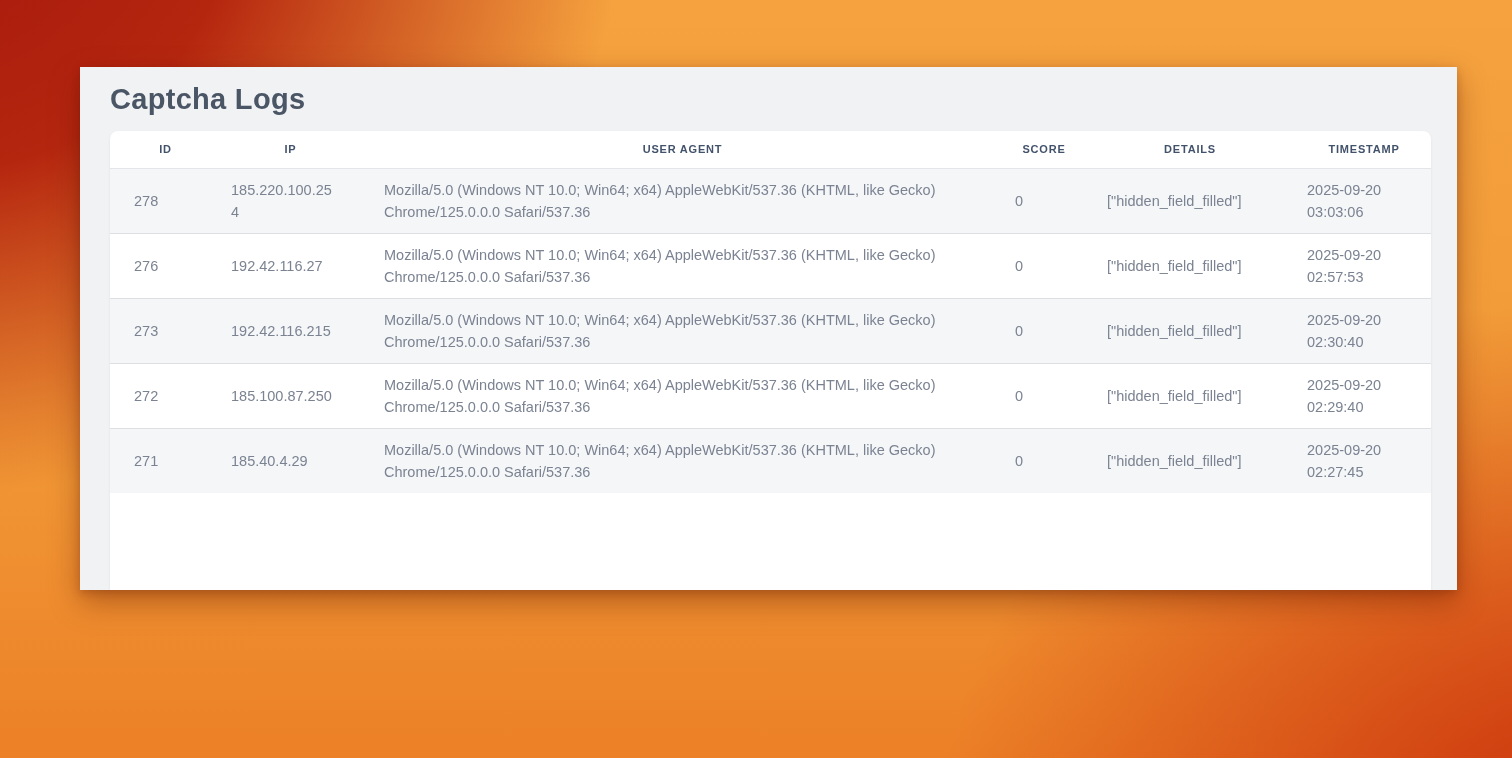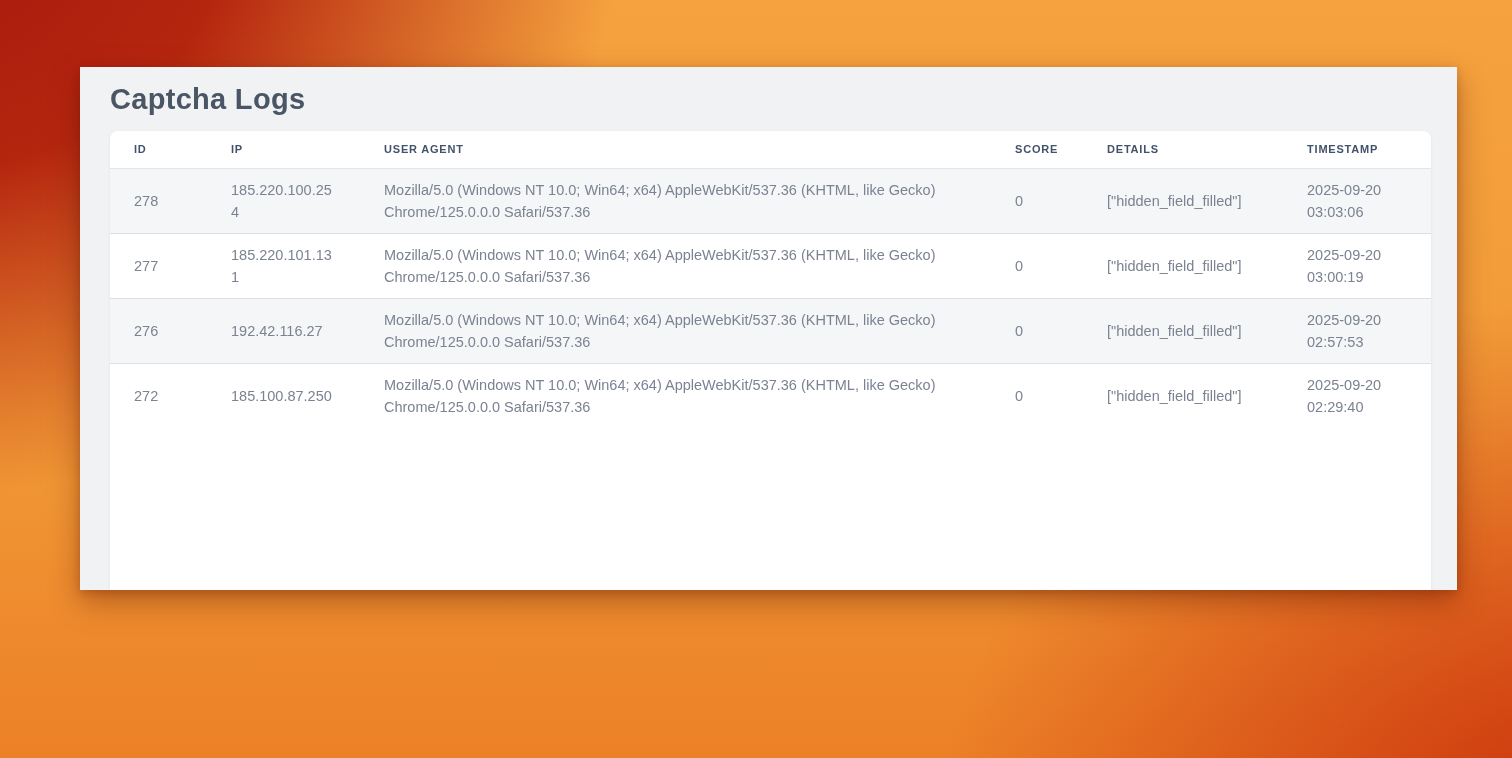--- a/index.html
+++ b/index.html
@@ -48,21 +48,21 @@
     box-shadow:0 1px 3px rgba(0,0,0,.07);
     overflow:hidden;
   }
   table{
     width:100%;
     border-collapse:collapse;
     table-layout:fixed;
   }
   th{
     height:37px;
-    text-align:left;
+    text-align:center;
     vertical-align:middle;
     font-size:11px;
     font-weight:700;
     letter-spacing:.8px;
     color:var(--header-text);
     padding:0 10px 0 24px;
     border-bottom:1px solid #e3e5e8;
     white-space:nowrap;
   }
   td{
@@ -103,39 +103,47 @@
       <tbody>
           <tr>
             <td class="col-id">278</td>
             <td class="col-ip">185.220.100.254</td>
             <td class="col-user_agent">Mozilla/5.0 (Windows NT 10.0; Win64; x64) AppleWebKit/537.36 (KHTML, like Gecko) Chrome/125.0.0.0 Safari/537.36</td>
             <td class="col-score">0</td>
             <td class="col-details">["hidden_field_filled"]</td>
             <td class="col-timestamp">2025-09-20 03:03:06</td>
           </tr>
           <tr>
-            <td class="col-id">277</td>
-            <td class="col-ip">185.220.101.131</td>
-            <td class="col-user_agent">Mozilla/5.0 (Windows NT 10.0; Win64; x64) AppleWebKit/537.36 (KHTML, like Gecko) Chrome/125.0.0.0 Safari/537.36</td>
-            <td class="col-score">0</td>
-            <td class="col-details">["hidden_field_filled"]</td>
-            <td class="col-timestamp">2025-09-20 03:00:19</td>
-          </tr>
-          <tr>
             <td class="col-id">276</td>
             <td class="col-ip">192.42.116.27</td>
             <td class="col-user_agent">Mozilla/5.0 (Windows NT 10.0; Win64; x64) AppleWebKit/537.36 (KHTML, like Gecko) Chrome/125.0.0.0 Safari/537.36</td>
             <td class="col-score">0</td>
             <td class="col-details">["hidden_field_filled"]</td>
             <td class="col-timestamp">2025-09-20 02:57:53</td>
+          </tr>
+          <tr>
+            <td class="col-id">273</td>
+            <td class="col-ip">192.42.116.215</td>
+            <td class="col-user_agent">Mozilla/5.0 (Windows NT 10.0; Win64; x64) AppleWebKit/537.36 (KHTML, like Gecko) Chrome/125.0.0.0 Safari/537.36</td>
+            <td class="col-score">0</td>
+            <td class="col-details">["hidden_field_filled"]</td>
+            <td class="col-timestamp">2025-09-20 02:30:40</td>
           </tr>
           <tr>
             <td class="col-id">272</td>
             <td class="col-ip">185.100.87.250</td>
             <td class="col-user_agent">Mozilla/5.0 (Windows NT 10.0; Win64; x64) AppleWebKit/537.36 (KHTML, like Gecko) Chrome/125.0.0.0 Safari/537.36</td>
             <td class="col-score">0</td>
             <td class="col-details">["hidden_field_filled"]</td>
             <td class="col-timestamp">2025-09-20 02:29:40</td>
           </tr>
+          <tr>
+            <td class="col-id">271</td>
+            <td class="col-ip">185.40.4.29</td>
+            <td class="col-user_agent">Mozilla/5.0 (Windows NT 10.0; Win64; x64) AppleWebKit/537.36 (KHTML, like Gecko) Chrome/125.0.0.0 Safari/537.36</td>
+            <td class="col-score">0</td>
+            <td class="col-details">["hidden_field_filled"]</td>
+            <td class="col-timestamp">2025-09-20 02:27:45</td>
+          </tr>
         </tbody>
     </table>
   </div>
 </div>
 
 </body></html>

